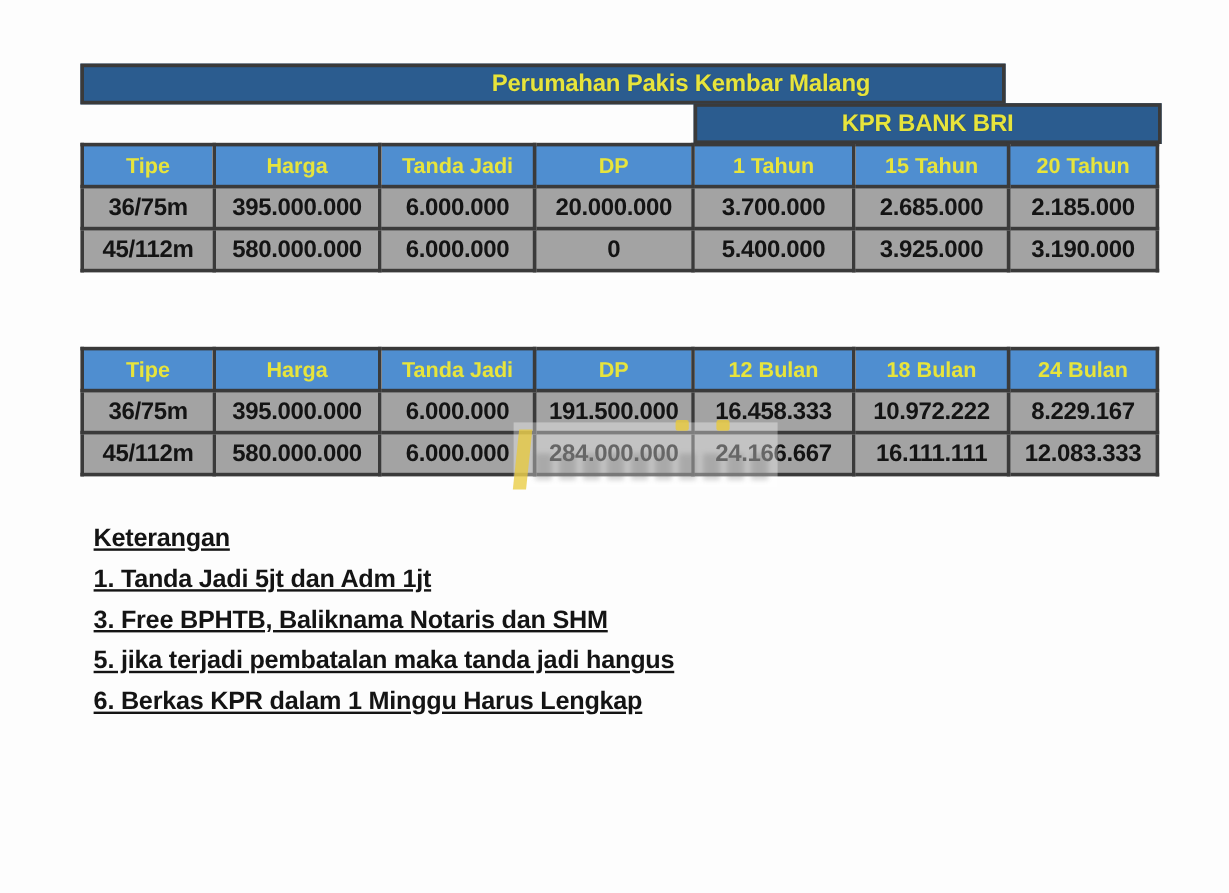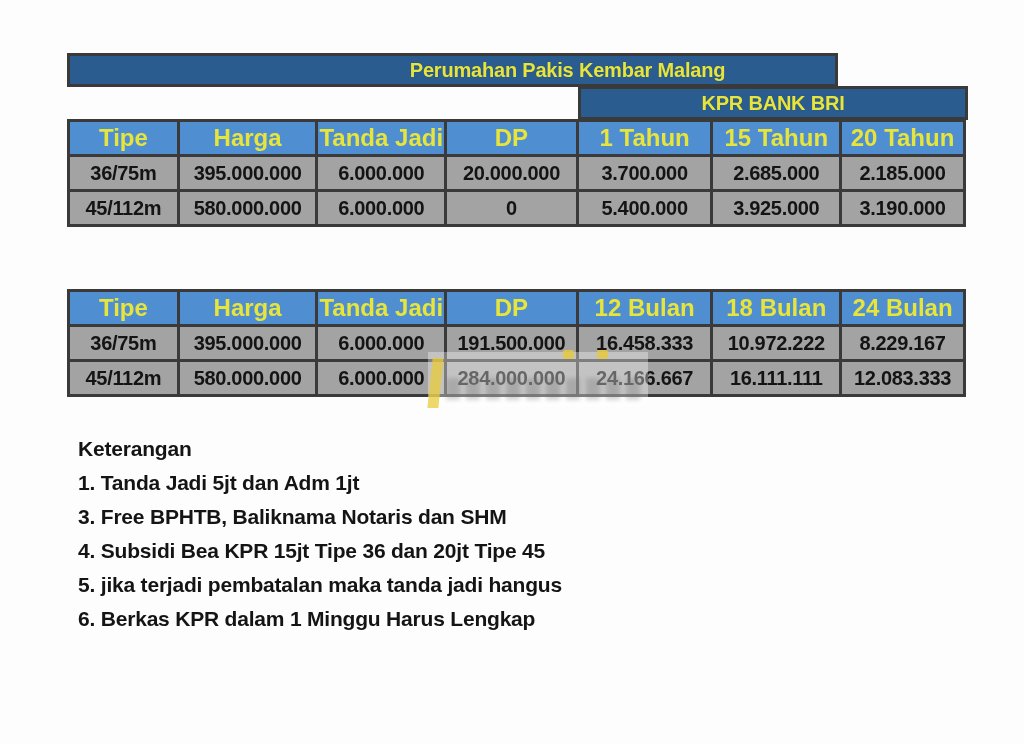--- a/index.html
+++ b/index.html
@@ -50,41 +50,41 @@
     text-align: center;
     vertical-align: middle;
     height: 35px;
     overflow: hidden;
     white-space: nowrap;
   }
   table.price th {
     background: #4f8ed0;
     color: #e7e43c;
     font-weight: bold;
-    font-size: 24px;
+    font-size: 18px;
   }
   table.price td {
     background: #a3a3a3;
     color: #141414;
     font-weight: bold;
     font-size: 20px;
     letter-spacing: -0.3px;
   }
 
   
   .notes {
     position: absolute;
     left: 78px; top: 432px;
     color: #141414;
     font-weight: bold;
     font-size: 21px;
     line-height: 34px;
     letter-spacing: -0.2px;
   }
-  .notes .note-line { display: block; }
+  .notes .note-line { display: block; text-decoration: underline; }
 
   
   .watermark { position: absolute; pointer-events: none; }
   .wm-bar {
     position: absolute; left: 430px; top: 358px;
     width: 11px; height: 50px;
     background: #e8c93a; opacity: 0.75;
     transform: skewX(-6deg);
   }
   .wm-dot {
@@ -207,18 +207,17 @@
     <div class="wm-bar"></div>
     <div class="wm-dot d1"></div>
     <div class="wm-dot d2"></div>
     <div class="wm-text"></div>
   </div>
 
   <div class="notes">
     <span class="note-line">Keterangan</span>
     <span class="note-line">1. Tanda Jadi 5jt dan Adm 1jt</span>
     <span class="note-line">3. Free BPHTB, Baliknama Notaris dan SHM</span>
-    <span class="note-line">4. Subsidi Bea KPR 15jt Tipe 36 dan 20jt Tipe 45</span>
     <span class="note-line">5. jika terjadi pembatalan maka tanda jadi hangus</span>
     <span class="note-line">6. Berkas KPR dalam 1 Minggu Harus Lengkap</span>
   </div>
 
 </div>
 
 </body></html>

